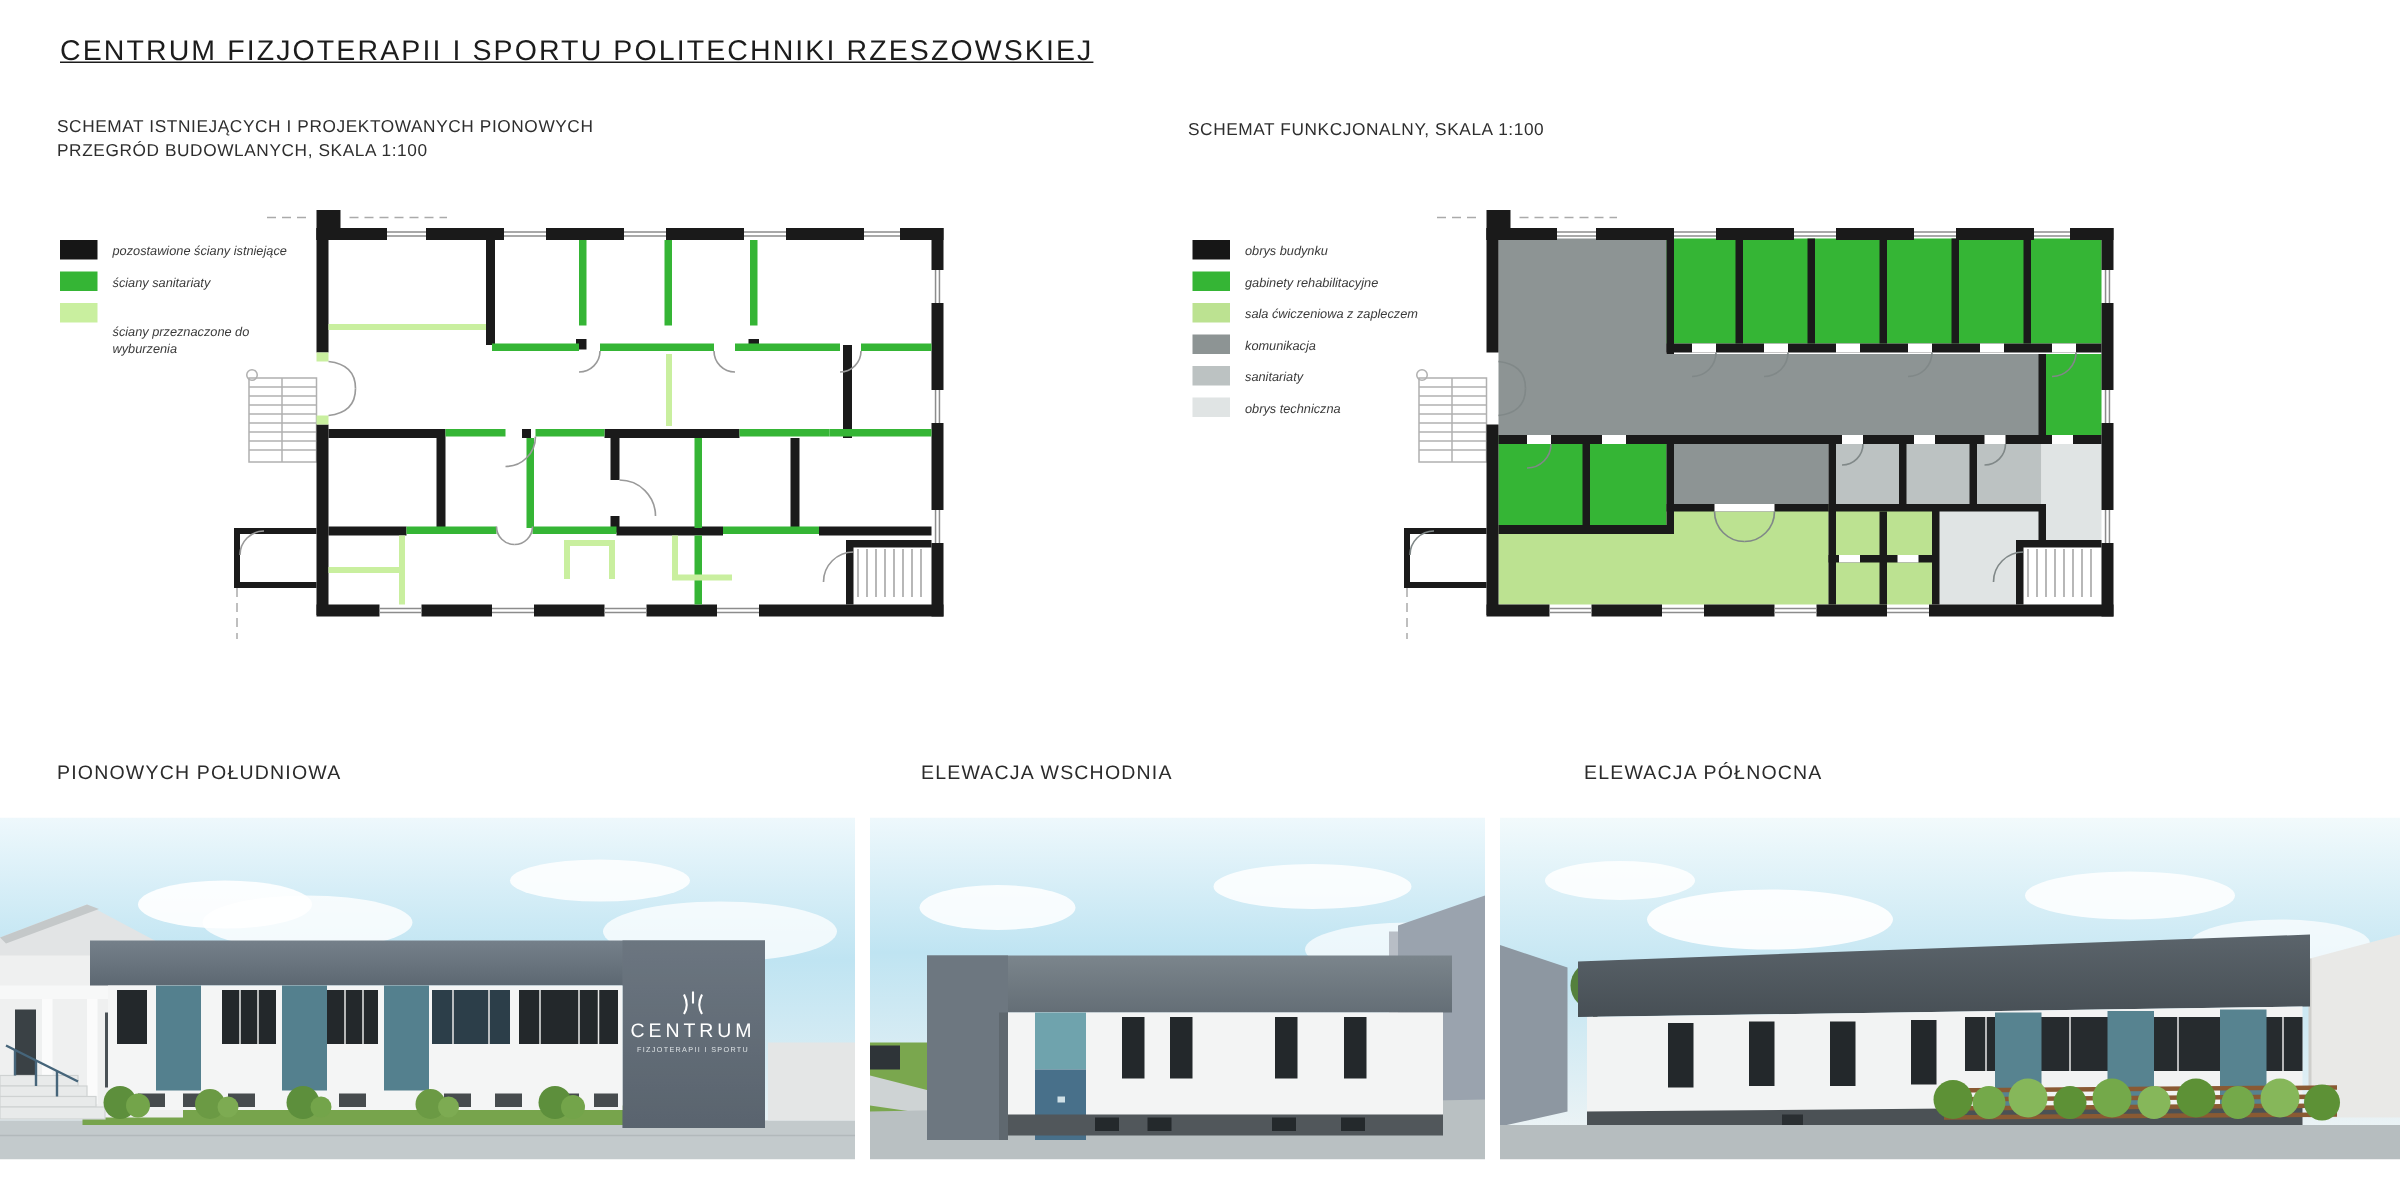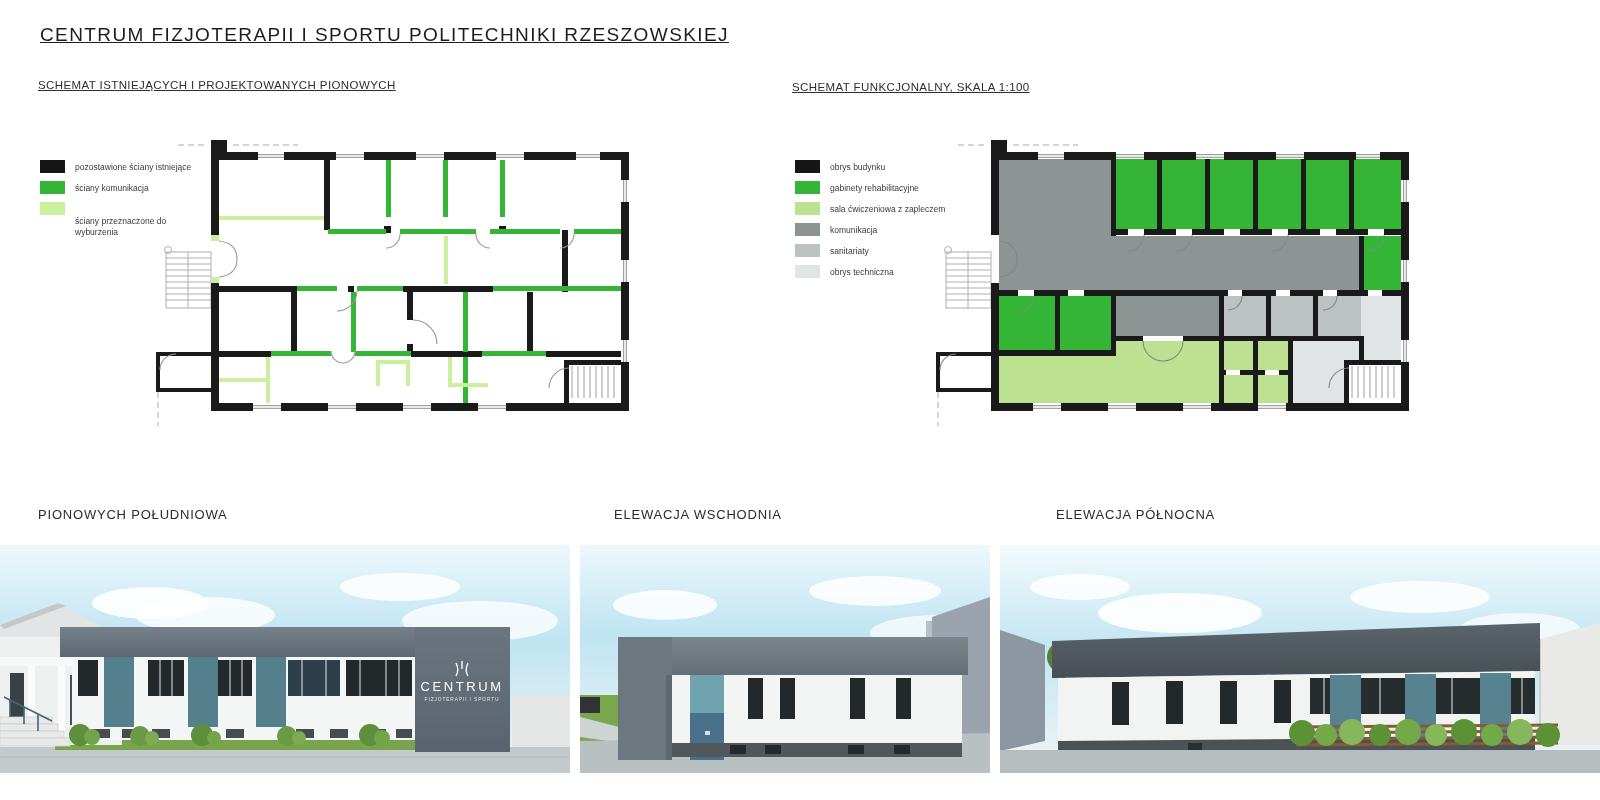--- a/index.html
+++ b/index.html
@@ -1,47 +1,48 @@
 <!DOCTYPE html>
 <html><head>
 <meta charset="utf-8">
 <style>
   html,body{margin:0;padding:0;background:#fff;}
   body{width:1600px;height:800px;position:relative;overflow:hidden;
        font-family:"Liberation Sans", sans-serif;color:#222;}
   .abs{position:absolute;}
   .page-title{left:40px;top:24px;font-size:19px;letter-spacing:1.4px;color:#1c1c1c;font-weight:400;text-decoration:underline;}
-  .plan-heading{font-size:11.5px;letter-spacing:.4px;color:#2e2e2e;line-height:1.35;text-decoration:underline;}
-  .legend{display:flex;flex-direction:column;gap:8px;}
+  .plan-heading{font-size:11.5px;letter-spacing:.4px;color:#2e2e2e;line-height:1.35;}
+  .legend{display:flex;flex-direction:column;gap:8px;font-style:italic;}
   .legend-item{display:flex;align-items:flex-start;gap:10px;}
   .swatch{width:25px;height:13px;flex:0 0 auto;}
   .legend-label{font-size:8.5px;color:#3a3a3a;max-width:120px;line-height:1.3;padding-top:2px;}
   .elev-label{font-size:13px;letter-spacing:.8px;color:#2b2b2b;}
   svg{display:block;}
   text{font-family:"Liberation Sans", sans-serif;}
 </style>
 </head>
 <body>
 
 <div class="abs page-title">CENTRUM FIZJOTERAPII I SPORTU POLITECHNIKI RZESZOWSKIEJ</div>
 
 <div class="abs plan-heading" style="left:38px;top:78px;">
   <div>SCHEMAT ISTNIEJĄCYCH I PROJEKTOWANYCH PIONOWYCH</div>
+  <div>PRZEGRÓD BUDOWLANYCH, SKALA 1:100</div>
 </div>
 
 <div class="abs plan-heading" style="left:792px;top:80px;">SCHEMAT FUNKCJONALNY, SKALA 1:100</div>
 
 <div class="abs legend" style="left:40px;top:160px;">
   <div class="legend-item">
     <div class="swatch" style="background: rgb(22, 22, 22);"></div>
     <div class="legend-label">pozostawione ściany istniejące</div>
   </div>
   <div class="legend-item">
     <div class="swatch" style="background: rgb(53, 181, 53);"></div>
-    <div class="legend-label">ściany komunikacja</div>
+    <div class="legend-label">ściany sanitariaty</div>
   </div>
   <div class="legend-item">
     <div class="swatch" style="background: rgb(201, 239, 159);"></div>
     <div class="legend-label" style="max-width:110px;margin-top:12px;">ściany przeznaczone do wyburzenia</div>
   </div>
 </div>
 
 <div class="abs legend" style="left:795px;top:160px;">
   <div class="legend-item">
     <div class="swatch" style="background: rgb(22, 22, 22);"></div>

